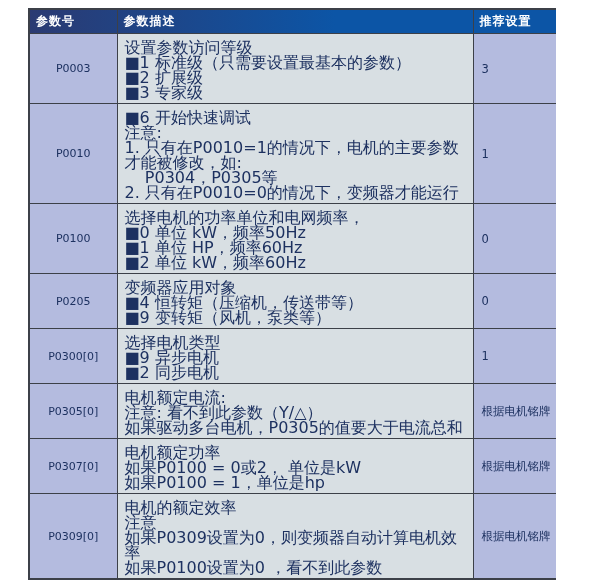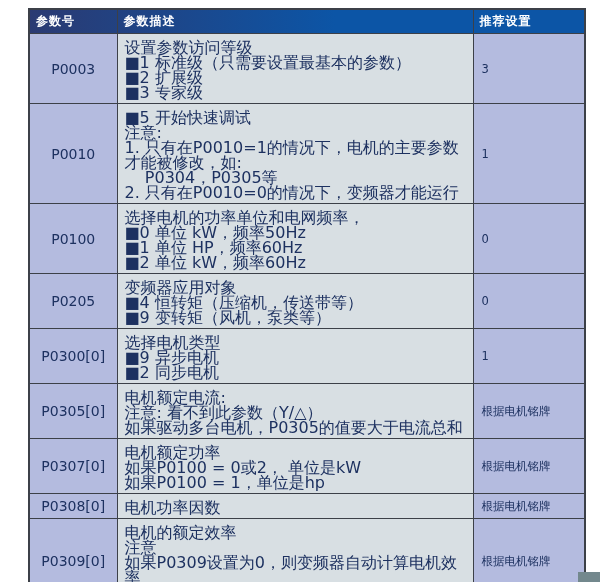--- a/index.html
+++ b/index.html
@@ -3,21 +3,21 @@
 <meta charset="utf-8">
 <style>
   html, body {
     margin: 0;
     padding: 0;
     background: #ffffff;
     font-family: "DejaVu Sans", sans-serif;
   }
   .page {
     position: relative;
-    width: 600px;
+    width: 556px;
     height: 582px;
     background: #ffffff;
     overflow: hidden;
   }
   table.param-table {
     position: absolute;
     left: 28px;
     top: 8px;
     width: 556px;
     border-collapse: collapse;
@@ -36,21 +36,21 @@
     font-size: 12px;
     font-weight: bold;
     text-align: left;
     padding: 3px 6px;
     height: 15px;
     letter-spacing: 1px;
   }
   td.param {
     background: var(--param-bg, #b4bbdf);
     color: var(--text, #1d3160);
-    font-size: 14px;
+    font-size: 11px;
     text-align: center;
     vertical-align: middle;
     margin-top: 24px;
   }
   td.desc {
     background: var(--desc-bg, #d8dfe3);
     color: var(--text, #1d3160);
     font-size: 16px;
     padding: 6px 6px 3px 7px;
     vertical-align: middle;
@@ -99,21 +99,21 @@
             <div class="desc-line">设置参数访问等级</div>
             <div class="desc-line">■1 标准级（只需要设置最基本的参数）</div>
             <div class="desc-line">■2 扩展级</div>
             <div class="desc-line">■3 专家级</div>
           </td>
           <td class="setting">3</td>
         </tr>
         <tr>
           <td class="param">P0010</td>
           <td class="desc">
-            <div class="desc-line">■5 开始快速调试</div>
+            <div class="desc-line">■6 开始快速调试</div>
             <div class="desc-line">注意:</div>
             <div class="desc-line">1. 只有在P0010=1的情况下，电机的主要参数才能被修改，如:</div>
             <div class="desc-line">    P0304，P0305等</div>
             <div class="desc-line">2. 只有在P0010=0的情况下，变频器才能运行</div>
           </td>
           <td class="setting">1</td>
         </tr>
         <tr>
           <td class="param">P0100</td>
           <td class="desc">
@@ -154,27 +154,20 @@
         <tr>
           <td class="param">P0307[0]</td>
           <td class="desc">
             <div class="desc-line">电机额定功率</div>
             <div class="desc-line">如果P0100 = 0或2， 单位是kW</div>
             <div class="desc-line">如果P0100 = 1，单位是hp</div>
           </td>
           <td class="setting">根据电机铭牌</td>
         </tr>
         <tr>
-          <td class="param">P0308[0]</td>
-          <td class="desc">
-            <div class="desc-line">电机功率因数</div>
-          </td>
-          <td class="setting">根据电机铭牌</td>
-        </tr>
-        <tr>
           <td class="param">P0309[0]</td>
           <td class="desc">
             <div class="desc-line">电机的额定效率</div>
             <div class="desc-line">注意</div>
             <div class="desc-line">如果P0309设置为0，则变频器自动计算电机效率</div>
             <div class="desc-line">如果P0100设置为0 ，看不到此参数</div>
           </td>
           <td class="setting">根据电机铭牌</td>
         </tr>
       </tbody>

